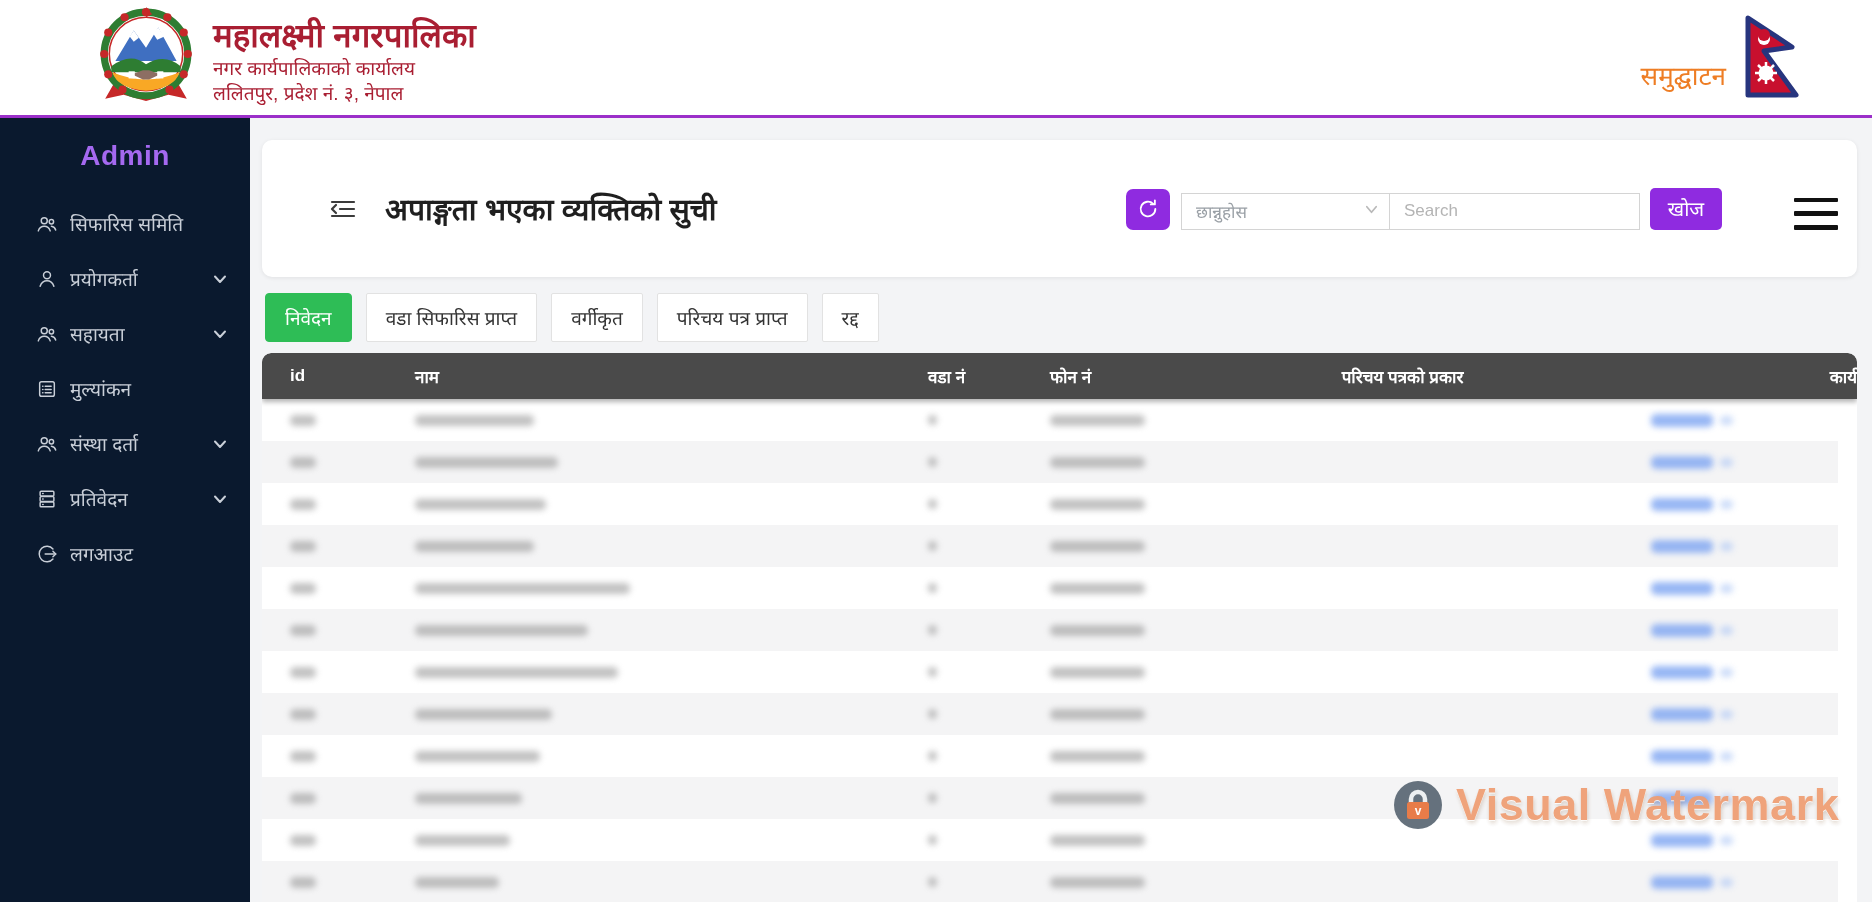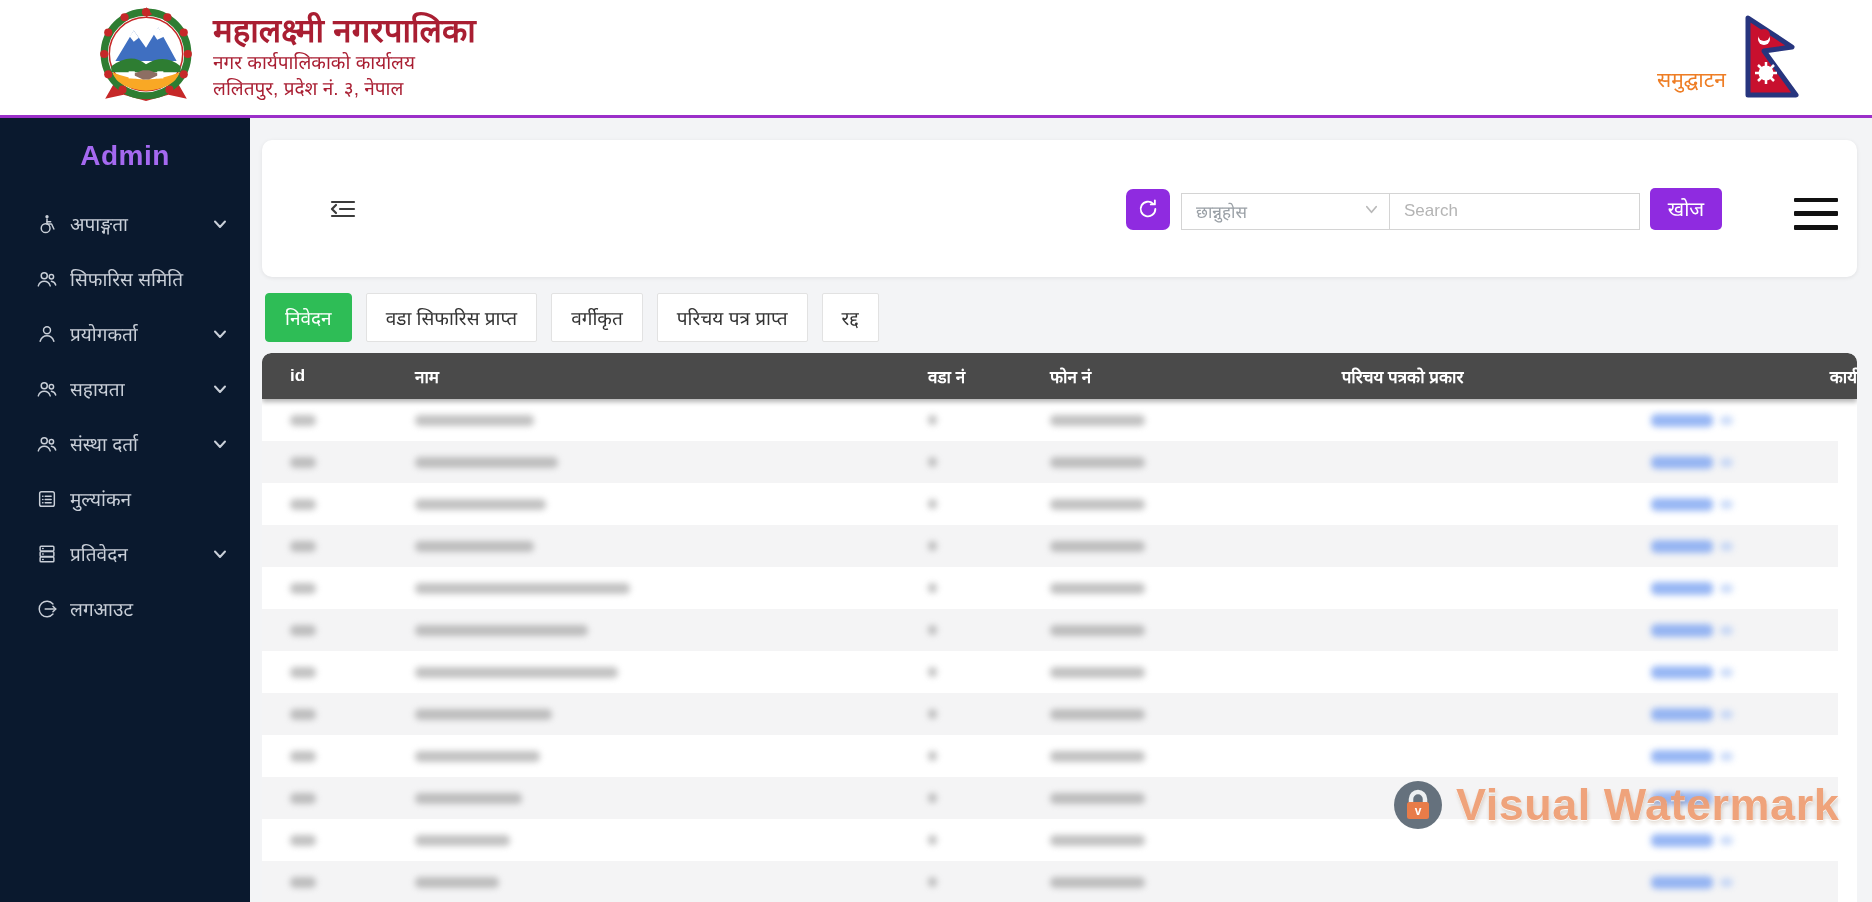--- a/index.html
+++ b/index.html
@@ -7,27 +7,27 @@
     --sidebar-text:#c9cfd8; --admin-purple:#a569f0; --brand-red:#a91e32;
     --inauguration-orange:#ee7d24; --tab-active-green:#2ebd56; --table-header-bg:#4a4a4a;
     --watermark-orange:#ef9d72; --page-bg:#f3f4f6;
   }
   *{margin:0;padding:0;box-sizing:border-box;}
   body{font-family:"Liberation Sans","DejaVu Sans",sans-serif;background:#e8e8e8;}
   .app{position:relative;width:1872px;height:902px;background:var(--page-bg);overflow:hidden;}
 
   
   .topbar{position:absolute;left:0;top:0;width:1872px;height:115px;background:#fff;}
-  .brand{position:absolute;left:95px;top:5px;display:flex;align-items:center;}
+  .brand{position:absolute;left:95px;top:5px;display:flex;align-items:flex-end;}
   .emblem{width:102px;height:102px;}
   .brand-text{margin-left:16px;}
   .brand-title{font-size:33px;font-weight:bold;color:var(--brand-red);line-height:1.2;}
   .brand-sub{font-size:19px;color:var(--brand-red);margin-top:1px;line-height:1.3;}
   .header-right{position:absolute;right:68px;top:0;height:115px;display:flex;align-items:flex-end;gap:14px;}
-  .inauguration{font-size:21px;color:var(--inauguration-orange);margin-bottom:22px;}
+  .inauguration{font-size:26px;color:var(--inauguration-orange);margin-bottom:22px;}
   .flag{width:64px;height:90px;margin-bottom:10px;}
   .accent-line{position:absolute;left:0;top:115px;width:1872px;height:3px;background:var(--divider-purple);}
 
   
   .sidebar{position:absolute;left:0;top:118px;width:250px;height:784px;background:var(--sidebar-bg);}
   .admin-label{margin-top:22px;text-align:center;font-size:28px;font-weight:bold;color:var(--admin-purple);letter-spacing:.5px;}
   .menu{margin-top:24px;}
   .menu-item{position:relative;height:55px;display:flex;align-items:center;padding:0 20px 0 36px;cursor:pointer;color:var(--sidebar-text);}
   .mi-icon{width:22px;height:22px;display:inline-flex;flex:0 0 22px;}
   .mi-icon svg{width:22px;height:22px;stroke:var(--sidebar-text);fill:none;stroke-width:1.6;stroke-linecap:round;stroke-linejoin:round;}
@@ -155,36 +155,20 @@
   </header>
 
   <div class="accent-line"></div>
 
   <aside class="sidebar">
     <div class="admin-label">Admin</div>
     <nav class="menu">
         <div class="menu-item">
     <span class="mi-icon">
             <svg viewBox="0 0 24 24">
-              <circle cx="12" cy="4" r="1.8" fill="currentColor" stroke="none"></circle>
-              <path d="M12 6.5 V12 h5 l2.5 5.5"></path>
-              <path d="M12 9.5 h4"></path>
-              <circle cx="10.5" cy="16.5" r="4.8"></circle>
-            </svg>
-          </span>
-    <span class="mi-label">अपाङ्गता</span>
-    <span class="mi-chevron">
-      <svg viewBox="0 0 16 16">
-              <polyline points="3 5.5 8 11 13 5.5"></polyline>
-            </svg>
-    </span>
-  </div>
-        <div class="menu-item">
-    <span class="mi-icon">
-            <svg viewBox="0 0 24 24">
               <circle cx="9" cy="8.5" r="3.3"></circle>
               <path d="M2.5 19.5 c1.2-3.4 3.6-5 6.5-5 s5.3 1.6 6.5 5"></path>
               <circle cx="16.8" cy="9.5" r="2.4"></circle>
               <path d="M16.8 14.5 c2.3.3 3.9 1.6 4.7 4"></path>
             </svg>
           </span>
     <span class="mi-label">सिफारिस समिति</span>
 
   </div>
         <div class="menu-item">
@@ -204,56 +188,56 @@
         <div class="menu-item">
     <span class="mi-icon">
             <svg viewBox="0 0 24 24">
               <circle cx="9" cy="8.5" r="3.3"></circle>
               <path d="M2.5 19.5 c1.2-3.4 3.6-5 6.5-5 s5.3 1.6 6.5 5"></path>
               <circle cx="16.8" cy="9.5" r="2.4"></circle>
               <path d="M16.8 14.5 c2.3.3 3.9 1.6 4.7 4"></path>
             </svg>
           </span>
     <span class="mi-label">सहायता</span>
-    <span class="mi-chevron">
-      <svg viewBox="0 0 16 16">
-              <polyline points="3 5.5 8 11 13 5.5"></polyline>
-            </svg>
-    </span>
-  </div>
-        <div class="menu-item">
-    <span class="mi-icon">
-            <svg viewBox="0 0 24 24">
-              <circle cx="9" cy="8.5" r="3.3"></circle>
-              <path d="M2.5 19.5 c1.2-3.4 3.6-5 6.5-5 s5.3 1.6 6.5 5"></path>
-              <circle cx="16.8" cy="9.5" r="2.4"></circle>
-              <path d="M16.8 14.5 c2.3.3 3.9 1.6 4.7 4"></path>
-            </svg>
-          </span>
-    <span class="mi-label">संस्था दर्ता</span>
     <span class="mi-chevron">
       <svg viewBox="0 0 16 16">
               <polyline points="3 5.5 8 11 13 5.5"></polyline>
             </svg>
     </span>
   </div>
         <div class="menu-item">
     <span class="mi-icon">
             <svg viewBox="0 0 24 24">
               <rect x="4" y="4" width="16" height="16" rx="2"></rect>
               <line x1="10" y1="9" x2="16.5" y2="9"></line>
               <line x1="10" y1="12.5" x2="16.5" y2="12.5"></line>
               <line x1="10" y1="16" x2="16.5" y2="16"></line>
               <line x1="7.2" y1="9" x2="7.6" y2="9"></line>
               <line x1="7.2" y1="12.5" x2="7.6" y2="12.5"></line>
               <line x1="7.2" y1="16" x2="7.6" y2="16"></line>
             </svg>
           </span>
     <span class="mi-label">मुल्यांकन</span>
 
+  </div>
+        <div class="menu-item">
+    <span class="mi-icon">
+            <svg viewBox="0 0 24 24">
+              <circle cx="9" cy="8.5" r="3.3"></circle>
+              <path d="M2.5 19.5 c1.2-3.4 3.6-5 6.5-5 s5.3 1.6 6.5 5"></path>
+              <circle cx="16.8" cy="9.5" r="2.4"></circle>
+              <path d="M16.8 14.5 c2.3.3 3.9 1.6 4.7 4"></path>
+            </svg>
+          </span>
+    <span class="mi-label">संस्था दर्ता</span>
+    <span class="mi-chevron">
+      <svg viewBox="0 0 16 16">
+              <polyline points="3 5.5 8 11 13 5.5"></polyline>
+            </svg>
+    </span>
   </div>
         <div class="menu-item">
     <span class="mi-icon">
             <svg viewBox="0 0 24 24">
               <rect x="4.5" y="3.5" width="15" height="5.2" rx="1"></rect>
               <rect x="4.5" y="9.4" width="15" height="5.2" rx="1"></rect>
               <rect x="4.5" y="15.3" width="15" height="5.2" rx="1"></rect>
               <line x1="7.3" y1="6.1" x2="7.8" y2="6.1"></line>
               <line x1="7.3" y1="12" x2="7.8" y2="12"></line>
               <line x1="7.3" y1="17.9" x2="7.8" y2="17.9"></line>
@@ -284,20 +268,21 @@
 
     <section class="title-card">
       <span class="menu-fold">
         <svg viewBox="0 0 30 30">
           <line x1="4" y1="8" x2="26" y2="8"></line>
             <line x1="12" y1="15" x2="26" y2="15"></line>
           <line x1="4" y1="22" x2="26" y2="22"></line>
             <path d="M8 11 L4 15 L8 19"></path>
         </svg>
       </span>
+      <h1 class="page-title">अपाङ्गता भएका व्यक्तिको सुची</h1>
       <div class="controls">
         <button class="btn-refresh">
           <svg viewBox="0 0 24 24">
             <path d="M20 12a8 8 0 1 1-2.34-5.66"></path>
             <polyline points="19.5 2.5 19.5 7 15 7"></polyline>
           </svg>
         </button>
         <div class="input-group">
           <div class="filter-select">
             <span class="fs-value">छान्नुहोस</span>

